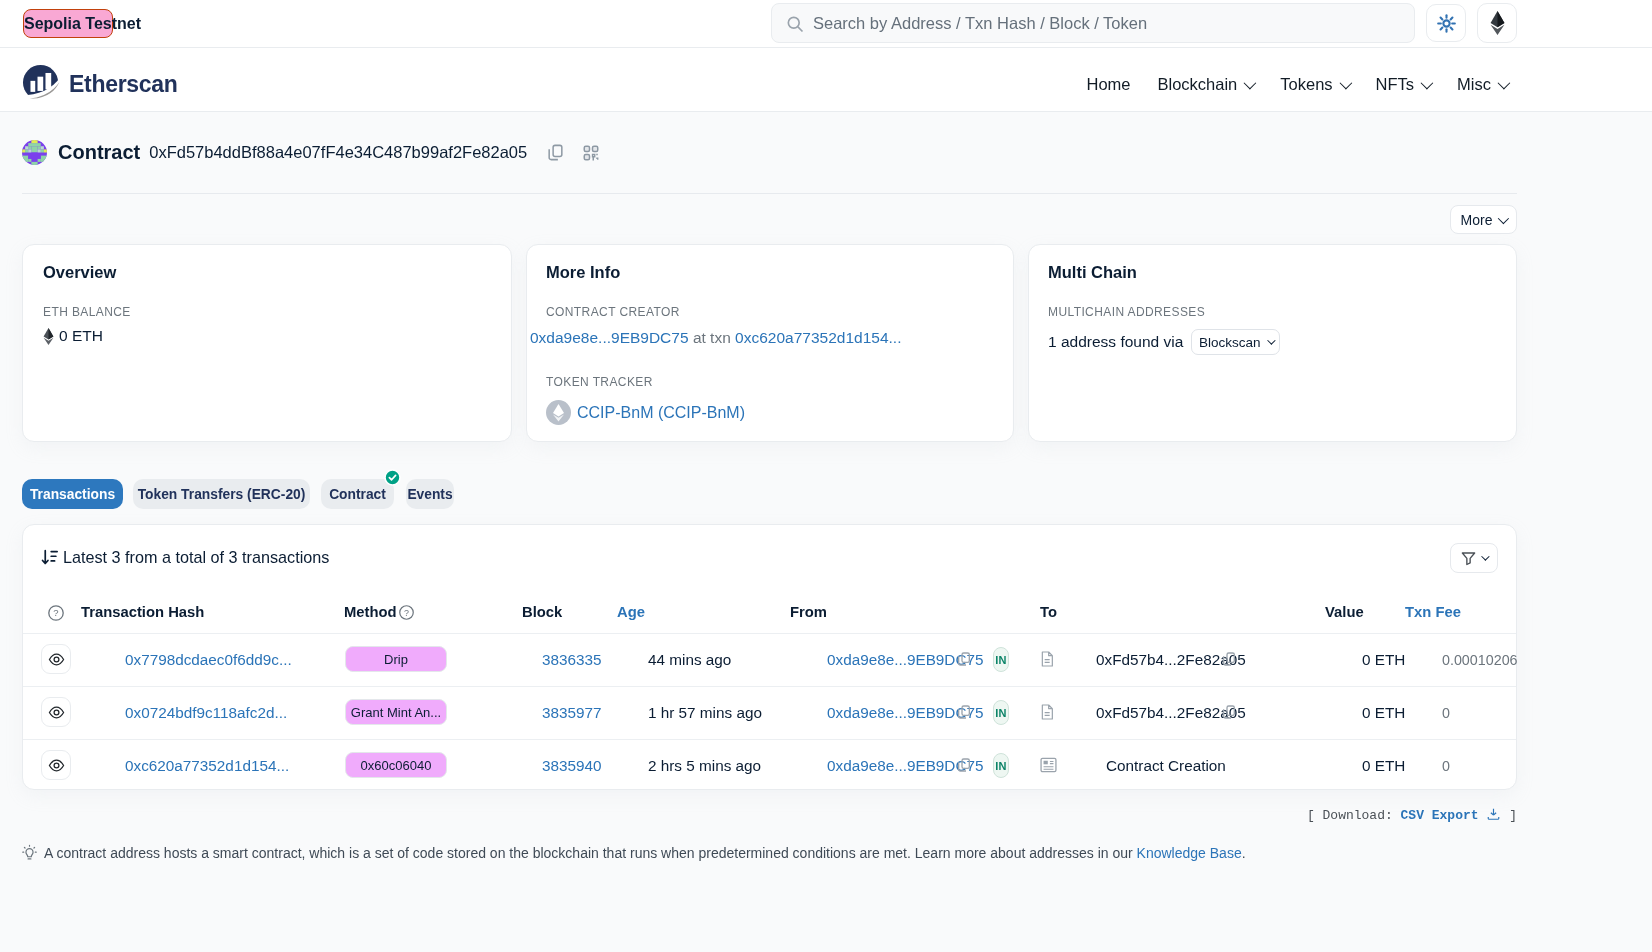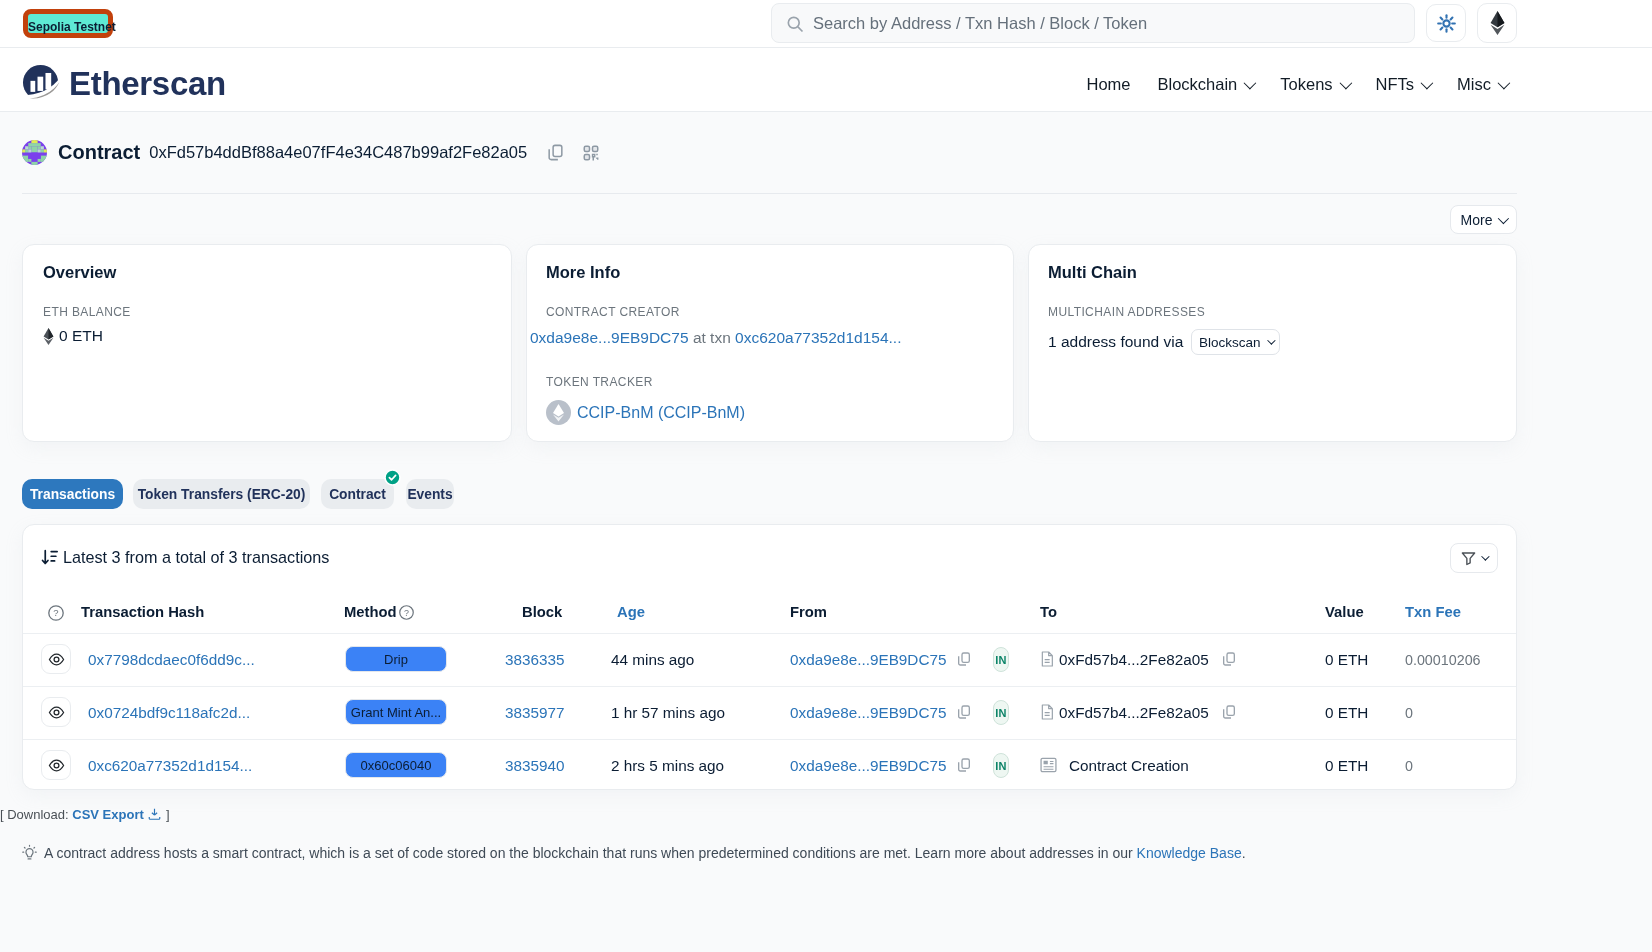--- a/index.html
+++ b/index.html
@@ -2,28 +2,28 @@
 <html><head>
 <meta charset="utf-8">
 <style>
 * { margin:0; padding:0; box-sizing:border-box; }
 html,body { width:1652px; height:952px; overflow:hidden; }
 body { font-family:"Liberation Sans", sans-serif; background:#f9fafb; color:#0b1d33; }
 .abs { position:absolute; }
 a { text-decoration:none; color:#2b74b8; }
 .gray { color:#6c757d; }
 .topbar { position:absolute; left:0; top:0; width:1652px; height:48px; background:#fff; border-bottom:1px solid #e9ecef; }
-.badge-net { position:absolute; left:23px; top:9px; width:90px; height:29px; background:#5eead4; border:5px solid #c2410c; border-radius:8px; font-size:12px; font-weight:bold; line-height:27px; text-align:center; color:#0b1d33; white-space:nowrap; }
+.badge-net { position:absolute; left:23px; top:9px; width:90px; height:29px; background:#f9a8d4; border:1px solid #c2410c; border-radius:8px; font-size:16px; font-weight:bold; line-height:27px; text-align:center; color:#0b1d33; white-space:nowrap; }
 .search { position:absolute; left:771px; top:3px; width:644px; height:40px; background:#f8f9fa; border:1px solid #e9ecef; border-radius:8px; }
 .search svg { position:absolute; left:13px; top:10px; }
 .search span { position:absolute; left:41px; top:10px; font-size:16.5px; color:#65707b; }
 .iconbtn { position:absolute; top:4px; width:40px; height:40px; background:#fff; border:1px solid #e9ecef; border-radius:10px; display:flex; align-items:center; justify-content:center; }
 .navbar { position:absolute; left:0; top:48px; width:1652px; height:64px; background:#fff; border-bottom:1px solid #e9ecef; }
 .logo { position:absolute; left:22px; top:17px; display:flex; align-items:center; }
-.logo-text { font-size:33px; font-weight:bold; color:#21325b; margin-left:8px; letter-spacing:-0.3px; }
+.logo-text { font-size:23px; font-weight:bold; color:#21325b; margin-left:8px; letter-spacing:-0.3px; }
 .menu { position:absolute; right:145px; top:4px; height:64px; display:flex; align-items:center; gap:27px; font-size:16.5px; color:#121c26; }
 .menu .item { display:flex; align-items:center; gap:7px; }
 .chev { width:9px; height:9px; border-right:1.8px solid #121c26; border-bottom:1.8px solid #121c26; transform:rotate(45deg) translateY(-2px); display:inline-block; }
 
 .ctitle { position:absolute; left:22px; top:140px; display:flex; align-items:center; }
 .ctitle h1 { font-size:20px; font-weight:bold; margin-left:11px; }
 .ctitle .addr { font-size:16.5px; font-weight:normal; margin-left:9px; color:#0b1d33; }
 .hdr-divider { position:absolute; left:22px; top:193px; width:1495px; border-top:1px solid #e7eaee; }
 .more-btn { position:absolute; left:1450px; top:205px; width:67px; height:29px; background:#fff; border:1px solid #e6e9ed; border-radius:8px; font-size:14px; color:#0b1d33; display:flex; align-items:center; justify-content:center; gap:6px; }
 .chev2 { width:8px; height:8px; border-right:1.6px solid #0b1d33; border-bottom:1.6px solid #0b1d33; transform:rotate(45deg) translateY(-2px); display:inline-block; }
@@ -33,23 +33,23 @@
 .lbl { font-size:12px; color:#6c757d; letter-spacing:0.4px; }
 
 .tab { position:absolute; top:479px; height:30px; border-radius:10px; font-size:13.8px; font-weight:bold; display:flex; align-items:center; justify-content:center; }
 .tab.active { background:#2d78be; color:#fff; }
 .tab.idle { background:#e9ecef; color:#21325b; }
 
 .tcard { position:absolute; left:22px; top:524px; width:1495px; height:266px; background:#fff; border:1px solid #e9ecef; border-radius:12px; box-shadow:0 6px 18px rgba(189,197,209,.12); }
 .filter-btn { position:absolute; left:1450px; top:543px; width:48px; height:30px; background:#fff; border:1px solid #e6e9ed; border-radius:8px; display:flex; align-items:center; justify-content:center; gap:5px; }
 .th { position:absolute; top:604px; font-size:14.8px; font-weight:bold; color:#0b1d33; }
 .row-line { position:absolute; left:23px; width:1493px; border-top:1px solid #eceff2; }
-.cell { position:absolute; font-size:15.3px; }
+.cell { position:absolute; font-size:15.3px;margin-left:37px; }
 .eyebtn { position:absolute; left:41px; width:30px; height:30px; border:1px solid #e9ecef; border-radius:9px; background:#fff; display:flex; align-items:center; justify-content:center; }
-.mbadge { position:absolute; left:345px; width:102px; height:26px; background:#3b82f6; border:1px solid #e4e7eb; border-radius:8px; font-size:13px; color:#0b1d33; display:flex; align-items:center; justify-content:center; }
+.mbadge { position:absolute; left:345px; width:102px; height:26px; background:#f0abfc; border:1px solid #e4e7eb; border-radius:8px; font-size:13px; color:#0b1d33; display:flex; align-items:center; justify-content:center; }
 .inb { position:absolute; left:993px; width:16px; height:25px; background:#eef7f2; border:1px solid #cfe3da; border-radius:8px; font-size:11px; font-weight:bold; color:#0d8468; display:flex; align-items:center; justify-content:center; letter-spacing:0.3px; }
 .note { position:absolute; left:44px; top:845px; font-size:14px; color:#3f4a56; }
 </style>
 </head>
 <body>
 
 <div class="topbar">
   <div class="badge-net">Sepolia Testnet</div>
   <div class="search">
     <svg width="20" height="20" viewBox="0 0 24 24" fill="none" stroke="#9aa3ac" stroke-width="2">
@@ -311,21 +311,21 @@
 <div class="inb" style="top:753px;">IN</div>
 <svg class="abs" style="left:1040px;top:757px;" width="17" height="16" viewBox="0 0 24 22" fill="none" stroke="#9aa3ac" stroke-width="1.8">
     <rect x="1.5" y="1.5" width="21" height="19" rx="2"></rect>
     <rect x="5" y="5" width="6" height="5" fill="#9aa3ac" stroke="none"></rect>
     <path d="M14 6 H19 M14 9 H19 M5 13.5 H19 M5 17 H19" stroke-width="1.6"></path>
   </svg>
 <div class="cell" style="left:1069px;top:757px;">Contract Creation</div>
 <div class="cell" style="left:1325px;top:757px;">0 ETH</div>
 <div class="cell gray" style="left:1405px;top:758px;font-size:14.3px;">0</div>
 
-<div class="abs" style="left:0;top:807px;width:1517px;font-size:13px;color:#4a5056;">[ Download: <a href="#" style="font-weight:bold;">CSV Export</a>
+<div class="abs" style="left:0;top:807px;width:1517px;text-align:right;font-size:13px;color:#4a5056;font-family:Liberation Mono, monospace;">[ Download: <a href="#" style="font-weight:bold;">CSV Export</a>
 <svg width="15" height="14" viewBox="0 0 24 24" fill="none" stroke="#2b74b8" stroke-width="2" style="vertical-align:-2px;">
       <path d="M12 3 V14 M12 14 L7.5 9.8 M12 14 L16.5 9.8 M3 17 V19.5 A1.5 1.5 0 0 0 4.5 21 H19.5 A1.5 1.5 0 0 0 21 19.5 V17"></path>
     </svg> ]</div>
 
 <svg class="abs" style="left:21px;top:844px;" width="17" height="17" viewBox="0 0 24 24" fill="none" stroke="#6c757d" stroke-width="1.7" stroke-linecap="round">
     <path d="M9.5 18 C9.5 15.5 7 14.6 7 11.5 A5 5 0 0 1 17 11.5 C17 14.6 14.5 15.5 14.5 18 Z"></path>
     <path d="M10 21 H14"></path>
     <path d="M12 2 V3.2 M4.8 4.8 L5.7 5.7 M19.2 4.8 L18.3 5.7 M2.5 11.5 H3.8 M20.2 11.5 H21.5"></path>
   </svg>
 <div class="note">A contract address hosts a smart contract, which is a set of code stored on the blockchain that runs when predetermined conditions are met. Learn more about addresses in our <a href="#">Knowledge Base</a>.</div>

